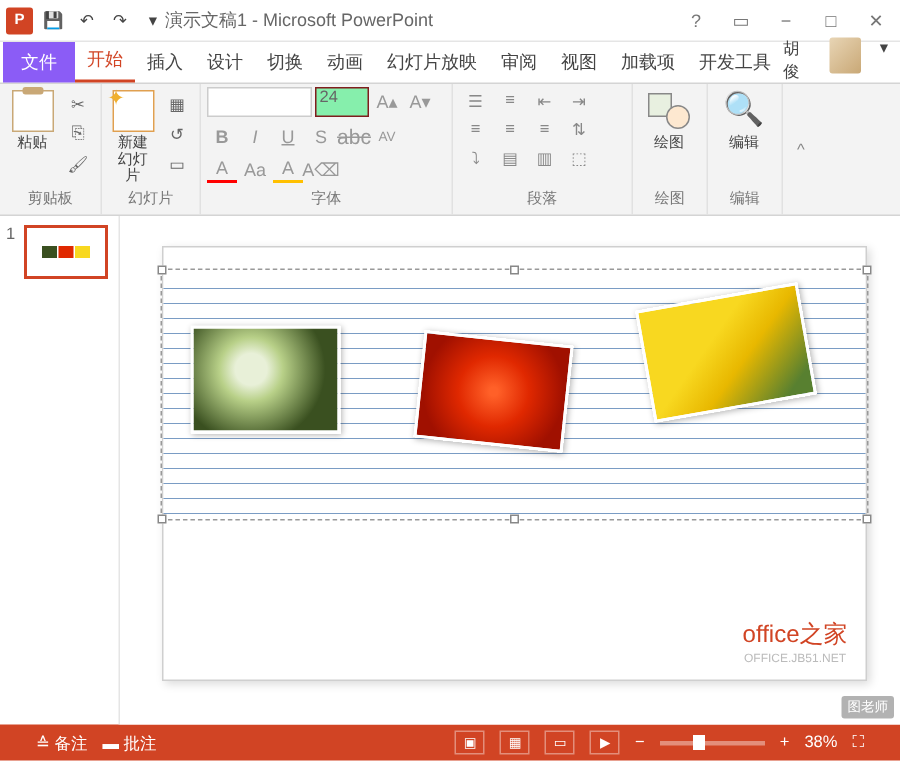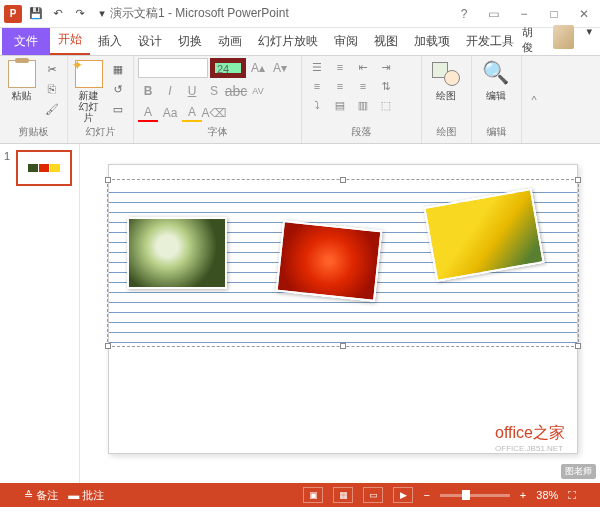--- a/index.html
+++ b/index.html
@@ -25,21 +25,21 @@
 .big-btn .ic{width:28px;height:28px}
 .big-btn .lbl{font-size:10px;text-align:center;line-height:11px}
 .clipboard-ic{background:#fff;border:1px solid #c9a876;position:relative}
 .clipboard-ic::before{content:"";position:absolute;top:-3px;left:6px;width:14px;height:5px;background:#c9a876;border-radius:2px}
 .newslide-ic{background:#fff;border:1px solid #e0a050;position:relative}
 .newslide-ic::after{content:"✦";position:absolute;top:-4px;left:-4px;color:#f0b030;font-size:14px}
 .mini-col{display:flex;flex-direction:column;gap:2px;padding:2px}
 .mini-btn{width:18px;height:18px;display:flex;align-items:center;justify-content:center;font-size:11px;color:#666}
 .font-row{display:flex;gap:2px;align-items:center;margin-bottom:2px}
 .font-sel{width:70px;height:20px;border:1px solid #ccc;background:#fff;font-size:11px;padding:0 2px;color:#aaa}
-.size-sel{width:36px;height:20px;border:5px solid #7f1d1d;background:#86efac;font-size:11px;padding:0 2px;color:#666}
+.size-sel{width:36px;height:20px;border:1px solid #7f1d1d;background:#86efac;font-size:11px;padding:0 2px;color:#666}
 .fmt-btn{width:20px;height:18px;display:flex;align-items:center;justify-content:center;color:#999;font-size:12px}
 .para-grid{display:grid;grid-template-columns:repeat(4,22px);gap:1px}
 .para-btn{width:22px;height:18px;display:flex;align-items:center;justify-content:center;color:#888;font-size:11px}
 .shapes-ic{width:32px;height:28px;position:relative}
 .shapes-ic::before{content:"";position:absolute;width:14px;height:14px;border:1px solid #888;background:#e8f0e0;left:2px;top:2px}
 .shapes-ic::after{content:"";position:absolute;width:14px;height:14px;border:1px solid #888;border-radius:50%;background:#fde8d0;right:2px;bottom:2px}
 .collapse{width:24px;display:flex;align-items:center;justify-content:center;color:#888;cursor:pointer}
 .workspace{display:flex;height:339px;background:#fff}
 .thumbs{width:80px;border-right:1px solid #e5e5e5;padding:6px 4px}
 .thumb-row{display:flex;gap:2px}
@@ -48,21 +48,21 @@
 .thumb .m{width:10px;height:8px}
 .canvas{flex:1;background:#fff;position:relative;padding:20px 28px;overflow:hidden}
 .slide{width:470px;height:290px;background:#fff;border:1px solid #cfcfcf;box-shadow:2px 2px 6px rgba(0,0,0,.15);position:relative}
 .ruled{position:absolute;top:18px;left:0;right:0;height:160px;background:repeating-linear-gradient(to bottom,#fff,#fff 9px,#7a9cc4 9px,#7a9cc4 10px)}
 .selbox{position:absolute;top:14px;left:-2px;right:-2px;height:168px;border:1px dashed #999}
 .selh{position:absolute;width:6px;height:6px;background:#fff;border:1px solid #888}
 .pic{position:absolute;border:2px solid #fff;box-shadow:1px 1px 4px rgba(0,0,0,.3)}
 .pic1{left:18px;top:52px;width:100px;height:72px;background:radial-gradient(circle at 40% 40%,#e8f0d8 15%,#b8d088 30%,#3a5020 70%)}
 .pic2{left:170px;top:60px;width:100px;height:72px;transform:rotate(6deg);background:radial-gradient(circle at 50% 50%,#ff6028 5%,#e02800 40%,#a01000 80%)}
 .pic3{left:320px;top:32px;width:110px;height:76px;transform:rotate(-10deg);background:linear-gradient(135deg,#f8d820 40%,#e8b800 60%,#588030 90%)}
-.wmk{position:absolute;right:12px;bottom:0;text-align:left}
+.wmk{position:absolute;right:12px;bottom:10px;text-align:center}
 .wmk1{color:#d14424;font-size:16px;font-weight:300}
 .wmk2{color:#bbb;font-size:8px}
 .wmk3{position:absolute;right:4px;bottom:4px;font-size:9px;color:#999;background:rgba(0,0,0,.3);color:#fff;padding:1px 4px;border-radius:2px}
 .status{height:24px;background:#d14424;color:#fff;display:flex;align-items:center;font-size:11px;padding:0 24px;gap:10px}
 .status .sp{flex:1}
 .view-btn{width:20px;height:16px;display:flex;align-items:center;justify-content:center;border:1px solid rgba(255,255,255,.4);font-size:9px}
 .zoom-track{width:70px;height:3px;background:rgba(255,255,255,.4);position:relative}
 .zoom-thumb{position:absolute;width:8px;height:10px;background:#fff;top:-4px;left:22px}
 </style>
 </head>

